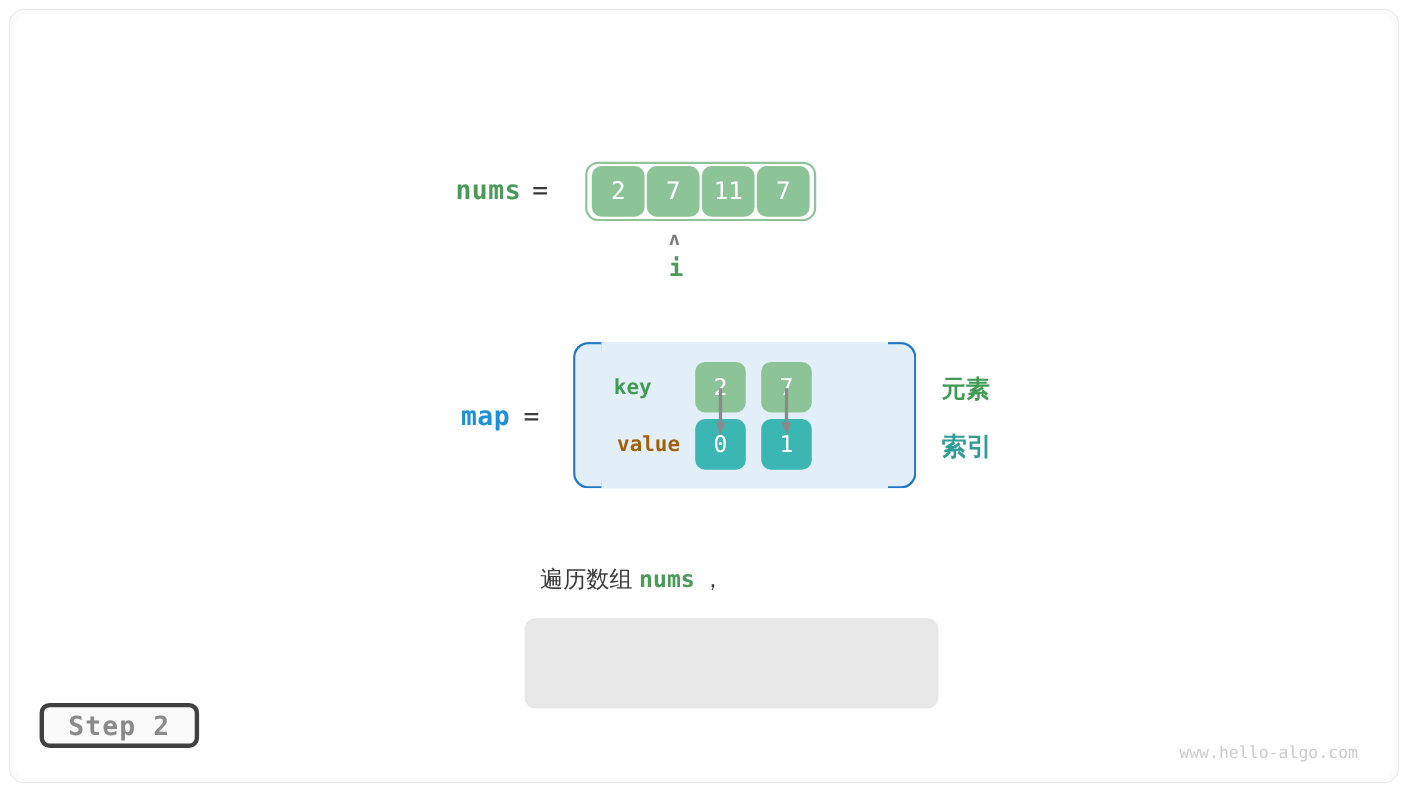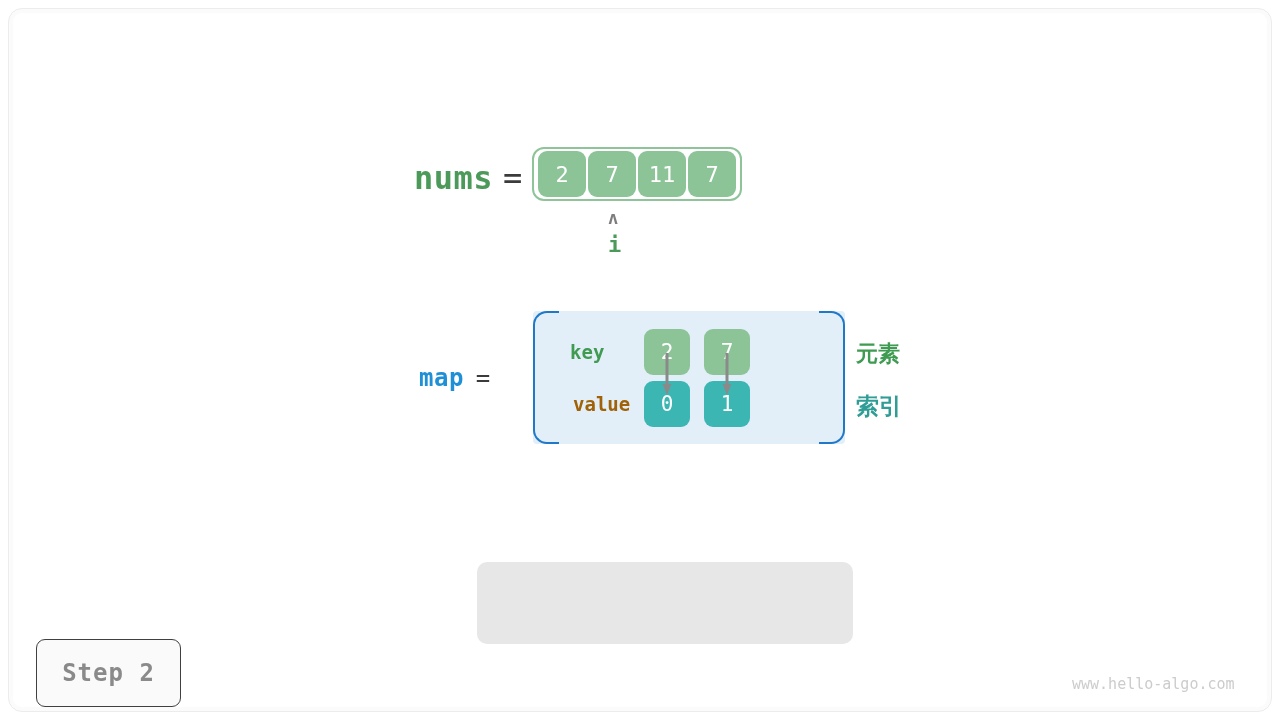--- a/index.html
+++ b/index.html
@@ -54,21 +54,21 @@
     font-size: 24px;
     letter-spacing: 0.5px;
   }
   #target-row .var-target { color: #2d4ed8; }
   #target-row .eq { color: #3b3b3b; font-weight: normal; padding: 0 6px; }
   #target-row .val { color: #3b3b3b; font-weight: normal; }
 
   
   #nums-label {
     left: 414px; top: 159px;
-    font-size: 32px;
+    font-size: 24px;
     letter-spacing: 0.5px;
   }
   #nums-label .var-nums { color: #4c9a5a; }
   #nums-label .eq { color: #3b3b3b; font-weight: normal; padding-left: 10px; }
 
   #nums-array {
     position: absolute;
     left: 532px; top: 147px;
     display: flex;
     align-items: center;
@@ -116,23 +116,22 @@
   }
   #map-label .var-map { color: #1f8fd6; }
   #map-label .eq { color: #3b3b3b; font-weight: normal; padding-left: 12px; }
 
   #map-box {
     position: absolute;
     left: 521px; top: 311px;
     width: 312px;
     height: 133px;
     background: #e2eff9;
-    border-radius: 4px;
-    box-sizing: border-box;
-    margin-left: 12px;
+    border-radius: 14px;
+    box-sizing: border-box;
   }
   
   #map-box .bracket {
     position: absolute;
     top: 0;
     width: 26px;
     height: 133px;
     box-sizing: border-box;
     border: 2px solid #1f78c8;
     border-radius: 14px;
@@ -225,22 +224,22 @@
   .note-line .green { color: #4c9a5a; font-family: "DejaVu Sans Mono","Liberation Mono",monospace; font-weight: bold; }
   .note-line .lblue { color: #1f8fd6; font-family: "DejaVu Sans Mono","Liberation Mono",monospace; font-weight: bold; }
   .note-line .op    { color: #3b3b3b; font-family: "DejaVu Sans Mono","Liberation Mono",monospace; }
   .note-line .sp { padding: 0 5px; }
 
   
   #step-badge {
     position: absolute;
     left: 36px; top: 639px;
     width: 145px;
-    height: 68px;
-    border: 1px solid #404040;
+    height: 41px;
+    border: 4px solid #404040;
     border-radius: 9px;
     background: #fafafa;
     display: flex;
     align-items: center;
     justify-content: center;
     box-sizing: border-box;
   }
   #step-badge span {
     font-size: 24px;
     color: #8a8a8a;
@@ -306,20 +305,23 @@
       <svg class="map-arrow" viewBox="0 0 10 46">
         <line x1="5" y1="2" x2="5" y2="36" stroke="#8a8a8a" stroke-width="3"></line>
         <polygon points="5,44 0.6,33 9.4,33" fill="#8a8a8a"></polygon>
       </svg>
     </div>
   </div>
 
   <div class="abs cjk" id="annot-element">元素</div>
   <div class="abs cjk" id="annot-index">索引</div>
 
+  <div class="abs cjk" id="caption-line">
+    <span>遍历数组</span><span class="g">nums</span><span>，</span>
+  </div>
 
   <div id="note-box">
   </div>
 
   <div id="step-badge">
     <span>Step 2</span>
   </div>
 
   <div class="abs" id="watermark">www.hello-algo.com</div>
 

